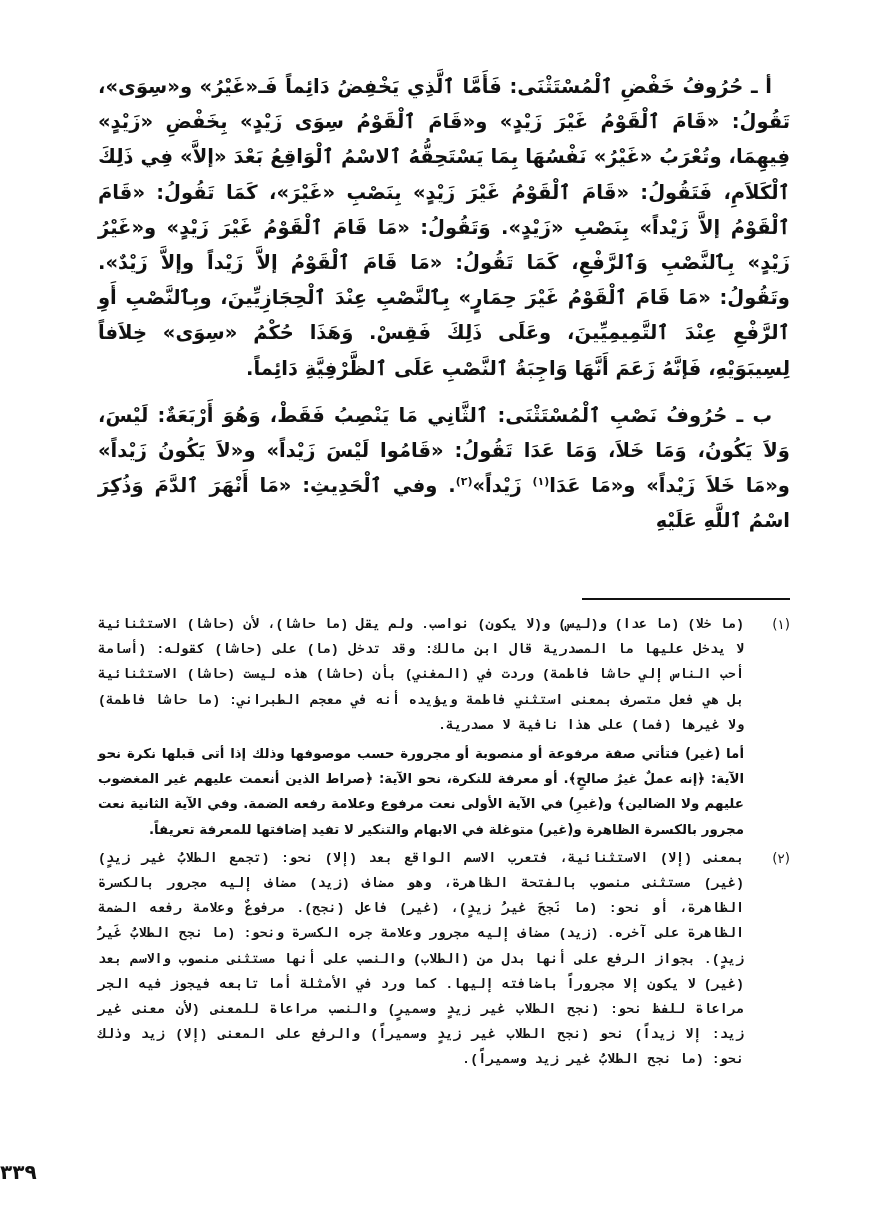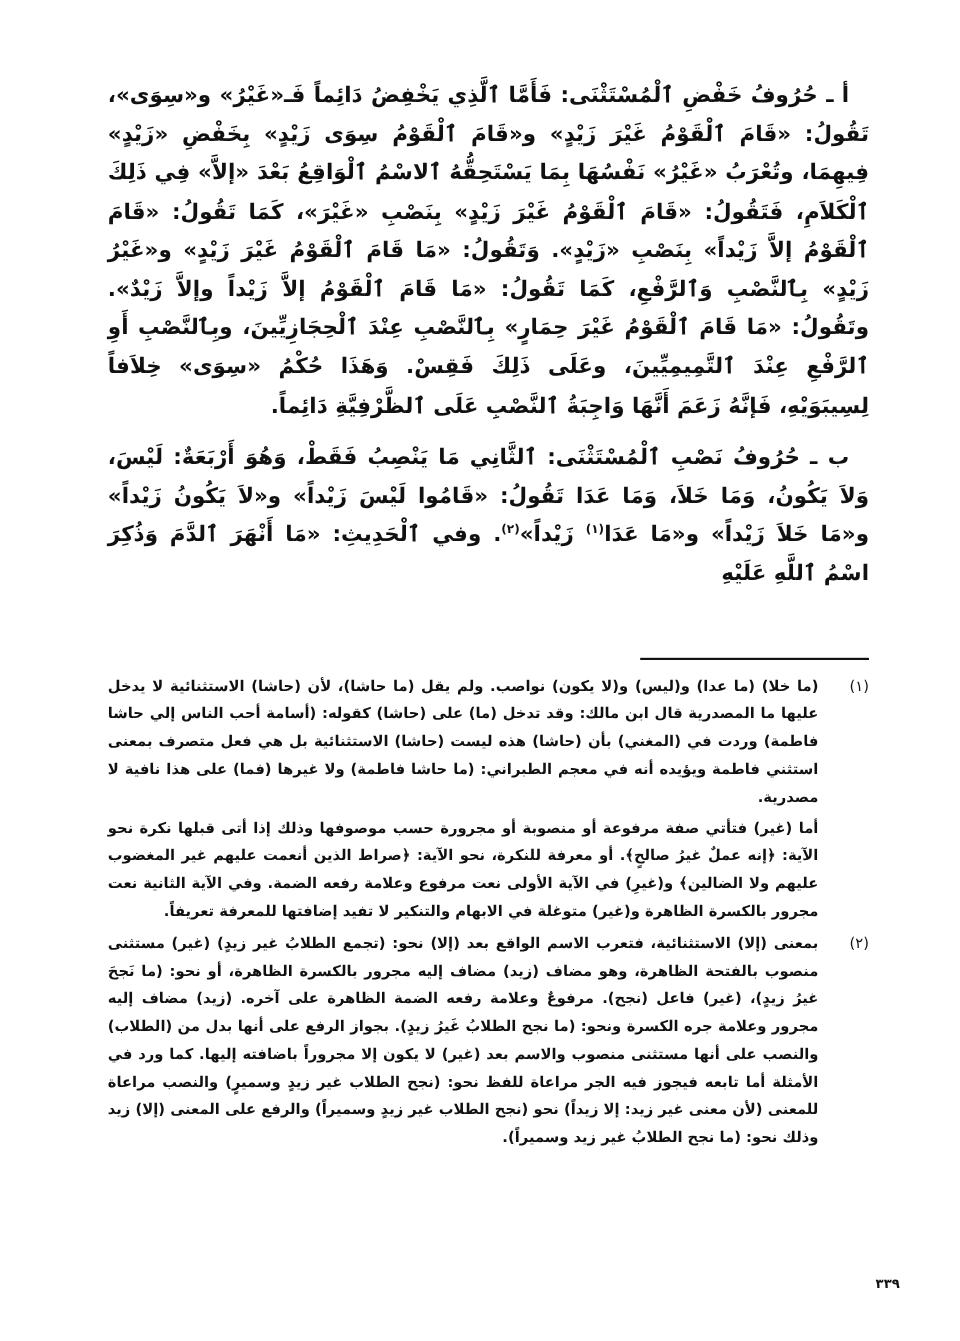--- a/index.html
+++ b/index.html
@@ -77,33 +77,34 @@
       text-align: right;
       font-weight: normal;
     }
     .fn-body {
       flex: 1 1 auto;
       text-align: justify;
       text-align-last: right;
     }
     .fn-body p {
       margin: 0;
+      font-family: Liberation Mono, monospace;
     }
     .fn-cont {
       margin: 0 46px 4px 0;
       text-align: justify;
       text-align-last: right;
     }
     .page-number {
       position: absolute;
       left: 0;
       width: 818px;
       top: 1160px;
-      text-align: right;
-      font-size: 12px;
+      text-align: left;
+      font-size: 20px;
       font-weight: bold;
       direction: rtl;
     }
   </style>
 </head>
 <body>
 
 <div class="page main-text">
   <p class="para first">
     <span class="heading-run">أ ـ حُرُوفُ خَفْضِ ٱلْمُسْتَثْنَى:</span>

